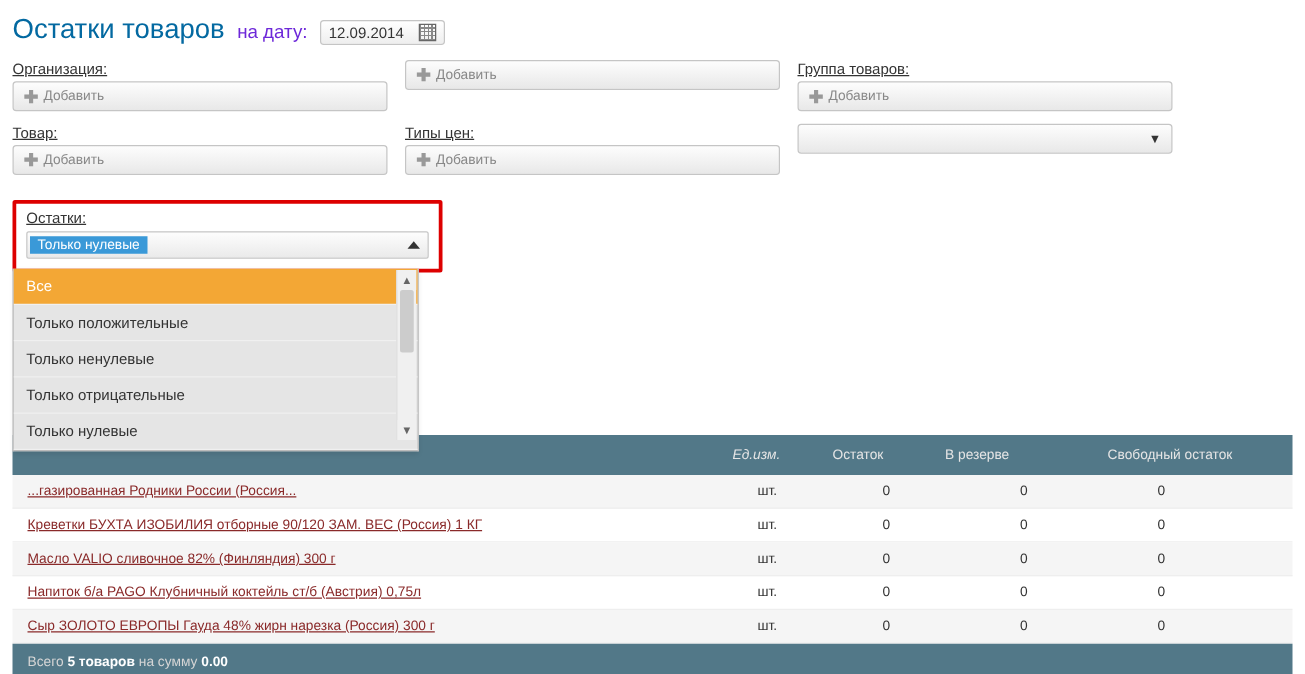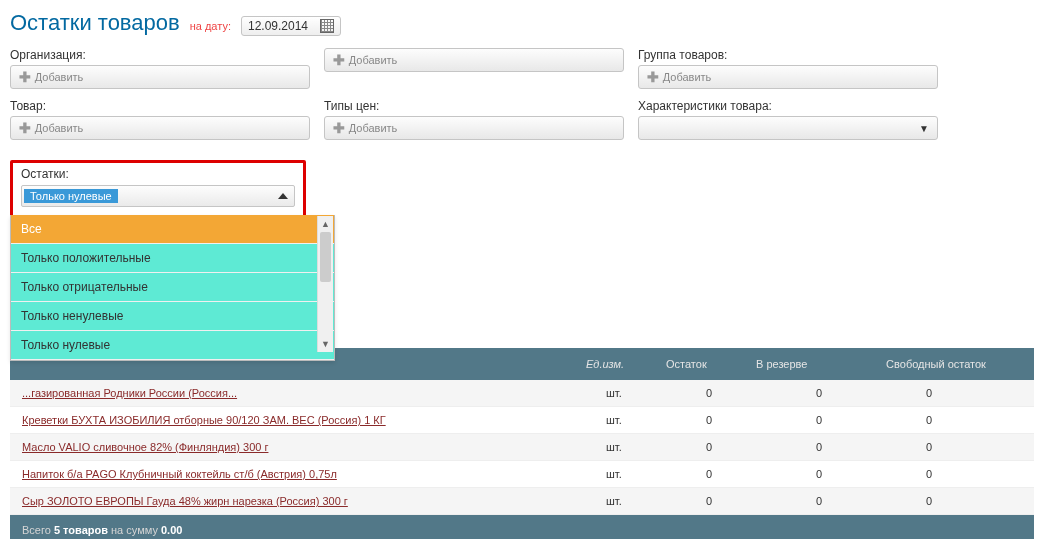--- a/index.html
+++ b/index.html
@@ -1,70 +1,70 @@
 <!DOCTYPE html>
 <html><head>
   <meta charset="utf-8">
   <style>
     * { margin: 0; padding: 0; box-sizing: border-box; }
     body { font-family: Arial, sans-serif; font-size: 12px; color: #333; background: #fff; }
     .container { width: 1044px; padding: 10px; position: relative; }
     
     .header { display: flex; align-items: baseline; gap: 10px; margin-bottom: 12px; }
     .title { font-size: 22px; color: #0369a1; font-weight: normal; }
-    .date-label { font-size: 11px; color: #ef4444; }
+    .date-label { font-size: 15px; color: #6d28d9; }
     .date-picker { 
       display: inline-flex; align-items: center; 
       border: 1px solid #c5c5c5; background: linear-gradient(#fff, #eee); 
       padding: 2px 6px; border-radius: 3px; gap: 12px;
     }
     .date-picker span { font-size: 12px; }
     .cal-icon { 
       display: inline-block; width: 14px; height: 14px; 
       background: repeating-linear-gradient(0deg, #888 0 1px, transparent 1px 3px),
                   repeating-linear-gradient(90deg, #888 0 1px, transparent 1px 3px);
       border: 1px solid #666;
     }
 
     .filters { display: grid; grid-template-columns: 300px 300px 300px; gap: 0 14px; margin-bottom: 10px; }
     .filter { margin-bottom: 10px; }
-    .filter-label { font-size: 12px; color: #333; margin-bottom: 3px; }
+    .filter-label { font-size: 12px; color: #333; margin-bottom: 3px; text-decoration: underline; }
     .filter-control { 
       border: 1px solid #c5c5c5; background: linear-gradient(#fdfdfd, #e8e8e8); 
       padding: 4px 8px; border-radius: 3px; height: 24px;
       display: flex; align-items: center; gap: 4px;
     }
     .plus-icon { 
       color: #999; font-size: 14px; font-weight: bold; line-height: 1;
     }
     .filter-text { color: #888; font-size: 11px; }
     .dropdown-arrow { margin-left: auto; font-size: 10px; color: #333; }
 
-    .ostatki-wrap { position: relative; width: 296px; }
+    .ostatki-wrap { position: relative; width: 344px; }
     .ostatki-box { 
       border: 3px solid #d00; padding: 4px 8px 8px; border-radius: 2px;
     }
     .ostatki-box .filter-label { margin-bottom: 4px; }
     .ostatki-select {
       border: 1px solid #c5c5c5; background: linear-gradient(#fdfdfd, #eaeaea);
       padding: 2px 24px 2px 2px; height: 22px; border-radius: 2px;
       position: relative; display: flex; align-items: center;
     }
     .ostatki-selected { 
       background: #3a99d8; color: #fff; padding: 1px 6px; font-size: 11px;
     }
     .ostatki-select .tri { 
       position: absolute; right: 6px; top: 50%; transform: translateY(-50%);
       width: 0; height: 0; border-left: 5px solid transparent; 
       border-right: 5px solid transparent; border-bottom: 6px solid #333;
     }
 
     .dropdown-list {
       position: absolute; left: 0; top: 100%; width: 325px;
-      background: #5eead4; border: 1px solid #bbb; border-top: none;
+      background: #e5e5e5; border: 1px solid #bbb; border-top: none;
       box-shadow: 0 2px 4px rgba(0,0,0,0.1); z-index: 10;
       margin-top: -3px;
     }
     .dropdown-item { 
       padding: 7px 10px; font-size: 12px; color: #333; cursor: pointer;
       border-bottom: 1px solid #f0f0f0;
     }
     .dropdown-item:last-child { border-bottom: none; }
     .dropdown-item.hl { background: #f3a735; color: #fff; }
     .dropdown-scroll { 
@@ -147,41 +147,40 @@
       </div>
     </div>
     <div class="filter">
       <div class="filter-label">Типы цен:</div>
       <div class="filter-control">
         <span class="plus-icon">✚</span>
         <span class="filter-text">Добавить</span>
       </div>
     </div>
     <div class="filter">
-      <div class="filter-label">Характеристики товара:</div>
       <div class="filter-control">
         <span class="filter-text"></span>
         <span class="dropdown-arrow">▼</span>
       </div>
     </div>
   </div>
 
   <div class="ostatki-wrap">
     <div class="ostatki-box">
       <div class="filter-label">Остатки:</div>
       <div class="ostatki-select">
         <span class="ostatki-selected">Только нулевые</span>
         <span class="tri"></span>
       </div>
     </div>
     <div class="dropdown-list">
       <div class="dropdown-item hl">Все</div>
       <div class="dropdown-item">Только положительные</div>
+      <div class="dropdown-item">Только ненулевые</div>
       <div class="dropdown-item">Только отрицательные</div>
-      <div class="dropdown-item">Только ненулевые</div>
       <div class="dropdown-item">Только нулевые</div>
       <div class="dropdown-scroll">
         <div class="scroll-btn">▲</div>
         <div class="scroll-thumb"></div>
         <div class="scroll-btn" style="position:absolute;bottom:0;width:100%">▼</div>
       </div>
     </div>
   </div>
 
   <div class="content-area">

